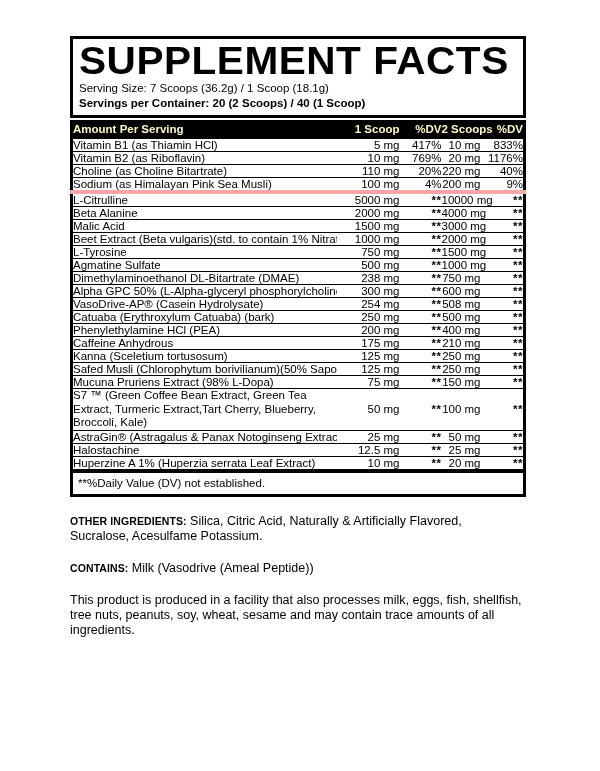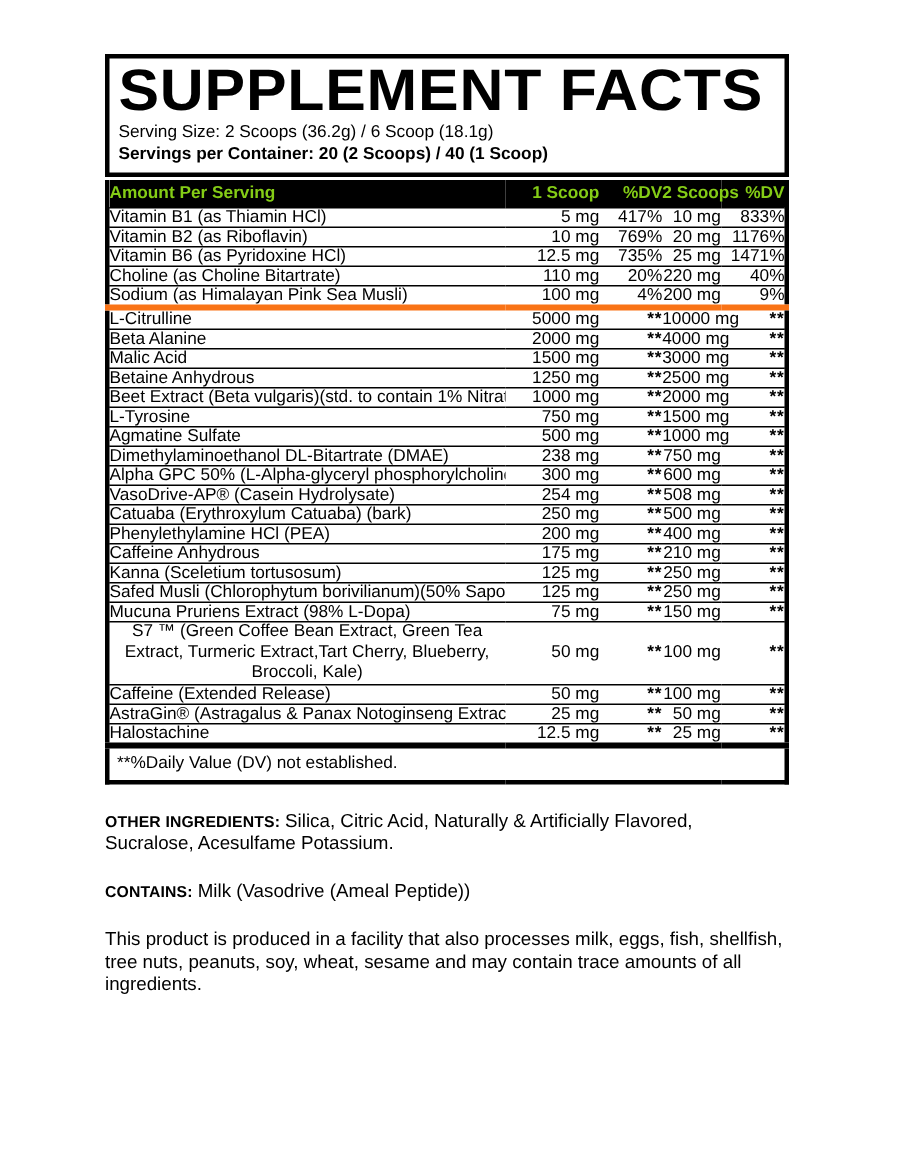--- a/index.html
+++ b/index.html
@@ -56,55 +56,55 @@
     border-right: 3px solid #000;
     border-bottom: 3px solid #000;
   }
   table.facts td, table.facts th {
     padding: 0;
     vertical-align: middle;
   }
 
   tr.col-head {
     background: #000;
-    color: #84cc16;
+    color: #fef9c3;
   }
   tr.col-head td {
     font-size: 11.5px;
     font-weight: bold;
     padding: 3px 0 3px 0;
     white-space: nowrap;
   }
 
   td.nm {
     font-size: 11.5px;
     padding: 3.5px 2px 3.5px 5px;
     white-space: nowrap;
     overflow: hidden;
   }
-  td.nm.wrap { white-space: normal; line-height: 1.18; text-align: center; }
+  td.nm.wrap { white-space: normal; line-height: 1.18; }
   td.val {
     font-size: 11.5px;
     text-align: right;
     padding: 3.5px 6px 3.5px 2px;
     white-space: nowrap;
   }
   td.dv {
     font-size: 11.5px;
     text-align: right;
     padding: 3.5px 6px 3.5px 2px;
     white-space: nowrap;
     margin-top: 44px;
   }
   .stars { letter-spacing: 0.5px; font-weight: bold; }
 
   
   tr.rowline > td { border-top: 1px solid #000; }
   
-  tr.thickline > td { border-top: 4px solid #f97316; }
+  tr.thickline > td { border-top: 4px solid #fca5a5; }
   
   tr.footnote > td {
     border-top: 4px solid #000;
     font-size: 11.5px;
     padding: 4px 5px 5px 5px;
   }
 
   
   .below { margin-top: 10px; width: 452px; }
   .para {
@@ -124,21 +124,21 @@
     line-height: 1.2;
   }
 </style>
 </head>
 <body>
 
 <div id="panel">
 
   <div class="header-box">
     <div class="facts-title">SUPPLEMENT FACTS</div>
-    <div class="serving-line">Serving Size: 2 Scoops (36.2g) / 6 Scoop (18.1g)</div>
+    <div class="serving-line">Serving Size: 7 Scoops (36.2g) / 1 Scoop (18.1g)</div>
     <div class="serving-line bold">Servings per Container: 20 (2 Scoops)  / 40 (1 Scoop)</div>
   </div>
 
   <table class="facts">
     <colgroup>
       <col style="width:265px">
       <col style="width:63px">
       <col style="width:42px">
       <col style="width:door">
       <col style="width:44px">
@@ -159,27 +159,20 @@
           <td class="dv">833%</td>
         </tr>
         <tr class="rowline">
           <td class="nm">Vitamin B2 (as Riboflavin)</td>
           <td class="val">10 mg</td>
           <td class="dv">769%</td>
           <td class="val">20 mg</td>
           <td class="dv">1176%</td>
         </tr>
         <tr class="rowline">
-          <td class="nm">Vitamin B6 (as Pyridoxine HCl)</td>
-          <td class="val">12.5 mg</td>
-          <td class="dv">735%</td>
-          <td class="val">25 mg</td>
-          <td class="dv">1471%</td>
-        </tr>
-        <tr class="rowline">
           <td class="nm">Choline (as Choline Bitartrate)</td>
           <td class="val">110 mg</td>
           <td class="dv">20%</td>
           <td class="val">220 mg</td>
           <td class="dv">40%</td>
         </tr>
         <tr class="rowline">
           <td class="nm">Sodium (as Himalayan Pink Sea Musli)</td>
           <td class="val">100 mg</td>
           <td class="dv">4%</td>
@@ -201,27 +194,20 @@
           <td class="dv"><span class="stars">**</span></td>
         </tr>
         <tr class="rowline">
           <td class="nm">Malic Acid</td>
           <td class="val">1500 mg</td>
           <td class="dv"><span class="stars">**</span></td>
           <td class="val">3000 mg</td>
           <td class="dv"><span class="stars">**</span></td>
         </tr>
         <tr class="rowline">
-          <td class="nm">Betaine Anhydrous</td>
-          <td class="val">1250 mg</td>
-          <td class="dv"><span class="stars">**</span></td>
-          <td class="val">2500 mg</td>
-          <td class="dv"><span class="stars">**</span></td>
-        </tr>
-        <tr class="rowline">
           <td class="nm">Beet Extract (Beta vulgaris)(std. to contain 1% Nitrate)(root)</td>
           <td class="val">1000 mg</td>
           <td class="dv"><span class="stars">**</span></td>
           <td class="val">2000 mg</td>
           <td class="dv"><span class="stars">**</span></td>
         </tr>
         <tr class="rowline">
           <td class="nm">L-Tyrosine</td>
           <td class="val">750 mg</td>
           <td class="dv"><span class="stars">**</span></td>
@@ -299,38 +285,38 @@
           <td class="dv"><span class="stars">**</span></td>
         </tr>
         <tr class="rowline">
           <td class="nm wrap">S7 ™ (Green Coffee Bean Extract, Green Tea Extract, Turmeric Extract,Tart Cherry, Blueberry, Broccoli, Kale)</td>
           <td class="val">50 mg</td>
           <td class="dv"><span class="stars">**</span></td>
           <td class="val">100 mg</td>
           <td class="dv"><span class="stars">**</span></td>
         </tr>
         <tr class="rowline">
-          <td class="nm">Caffeine (Extended Release)</td>
-          <td class="val">50 mg</td>
-          <td class="dv"><span class="stars">**</span></td>
-          <td class="val">100 mg</td>
-          <td class="dv"><span class="stars">**</span></td>
-        </tr>
-        <tr class="rowline">
           <td class="nm">AstraGin® (Astragalus &amp; Panax Notoginseng Extract)</td>
           <td class="val">25 mg</td>
           <td class="dv"><span class="stars">**</span></td>
           <td class="val">50 mg</td>
           <td class="dv"><span class="stars">**</span></td>
         </tr>
         <tr class="rowline">
           <td class="nm">Halostachine</td>
           <td class="val">12.5 mg</td>
           <td class="dv"><span class="stars">**</span></td>
           <td class="val">25 mg</td>
+          <td class="dv"><span class="stars">**</span></td>
+        </tr>
+        <tr class="rowline">
+          <td class="nm">Huperzine A 1% (Huperzia serrata Leaf Extract)</td>
+          <td class="val">10 mg</td>
+          <td class="dv"><span class="stars">**</span></td>
+          <td class="val">20 mg</td>
           <td class="dv"><span class="stars">**</span></td>
         </tr>
         <tr class="footnote">
           <td colspan="5">**%Daily Value (DV) not established.</td>
         </tr>
       </tbody>
   </table>
 
   <div class="below">
     <p class="para">

